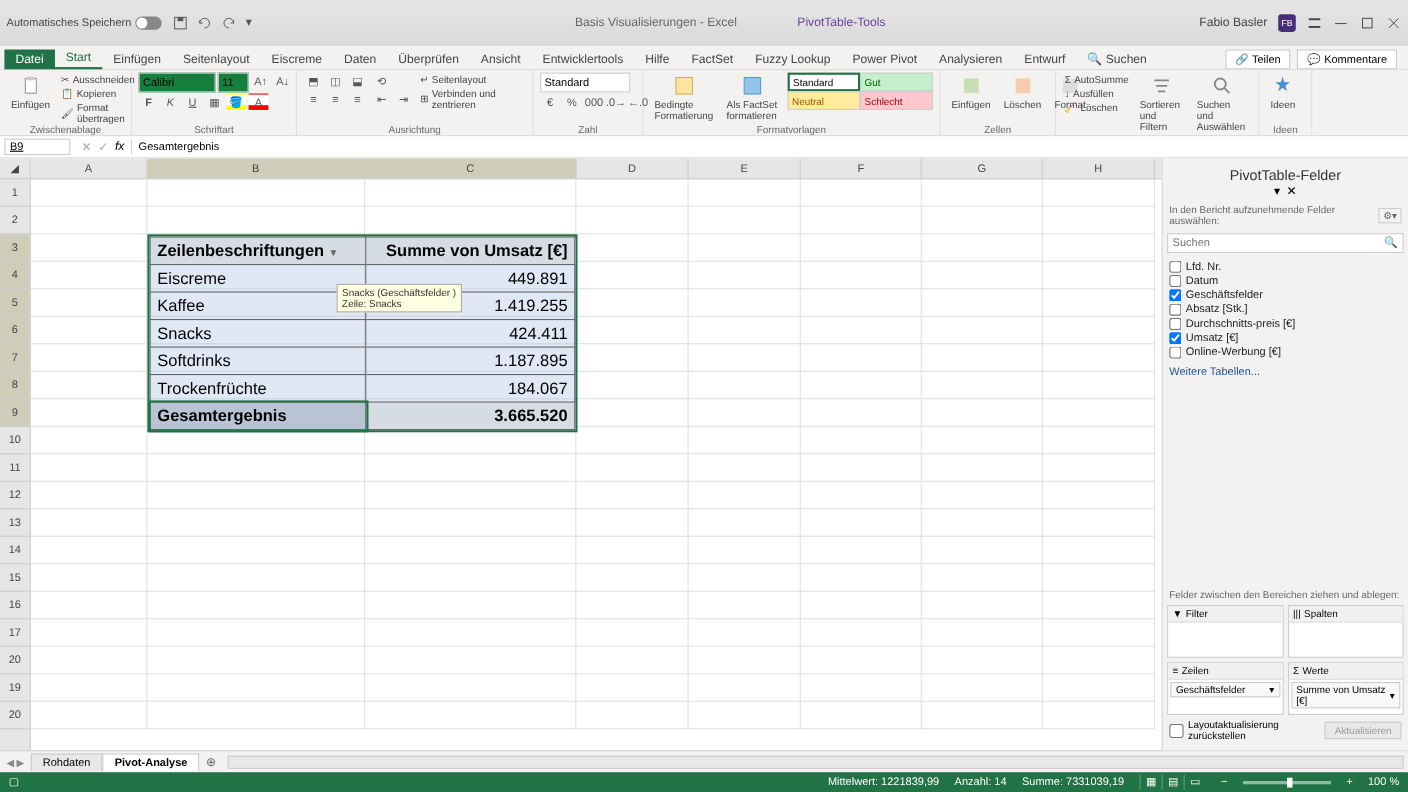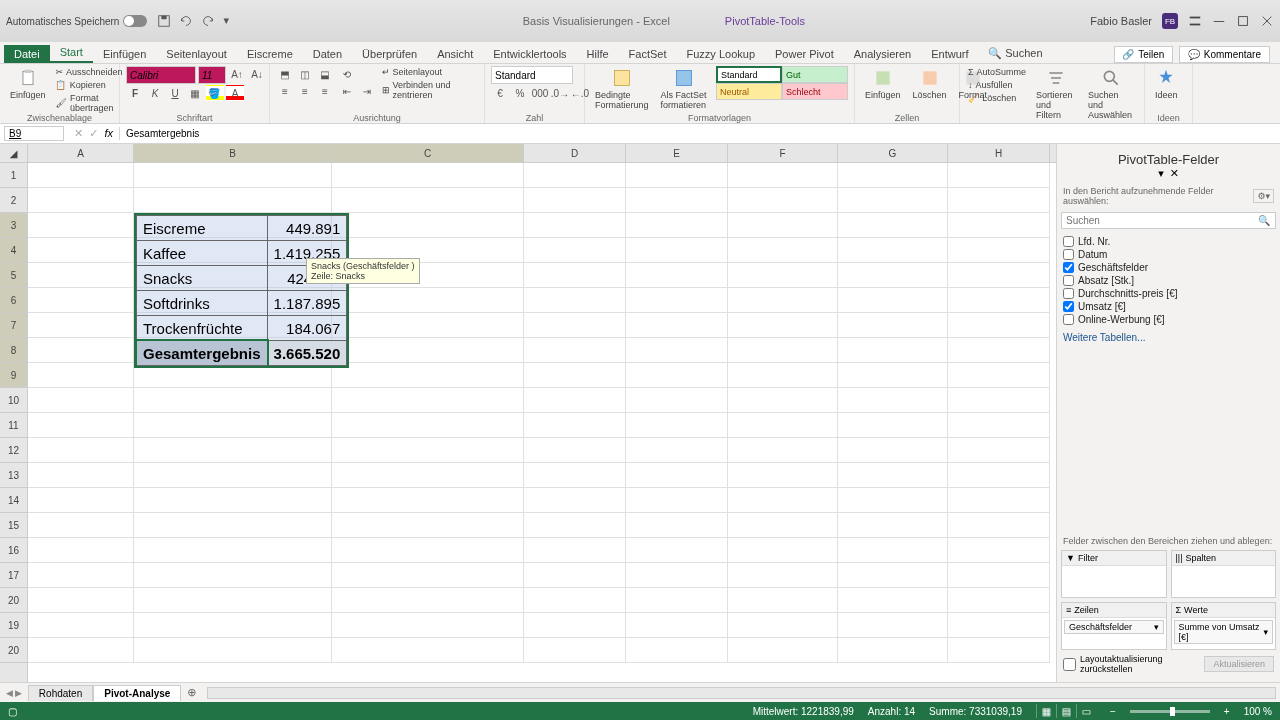--- a/index.html
+++ b/index.html
@@ -28,21 +28,21 @@
 
 
 .ribbon { height: 60px; background: #f3f2f1; display: flex; border-bottom: 1px solid #d4d4d4; }
 .ribbon-group { border-right: 1px solid #e0e0e0; padding: 2px 6px; display: flex; flex-direction: column; position: relative; }
 .ribbon-group .label { position: absolute; bottom: 0; left: 0; right: 0; text-align: center; font-size: 9px; color: #666; }
 .rg-content { display: flex; gap: 4px; flex: 1; align-items: flex-start; }
 .rbtn-lg { display: flex; flex-direction: column; align-items: center; gap: 2px; padding: 2px 4px; cursor: pointer; font-size: 9px; color: #444; }
 .rbtn-lg svg { width: 20px; height: 20px; }
 .rbtn-sm { display: flex; align-items: center; gap: 3px; font-size: 9px; color: #444; cursor: pointer; padding: 1px 2px; }
 .vstack { display: flex; flex-direction: column; gap: 1px; }
-.font-select { font-size: 10px; border: 1px solid #ccc; background: #be185d; padding: 1px 3px; height: 18px; font-style: italic; }
+.font-select { font-size: 10px; border: 1px solid #ccc; background: #15803d; padding: 1px 3px; height: 18px; }
 .font-select.name { width: 70px; }
 .font-select.size { width: 28px; }
 .fmt-row { display: flex; gap: 2px; }
 .fmt-btn { width: 18px; height: 16px; border: 1px solid transparent; display: flex; align-items: center; justify-content: center; font-size: 10px; cursor: pointer; color: #555; }
 .num-select { font-size: 10px; border: 1px solid #ccc; background: #fff; padding: 1px 3px; width: 82px; height: 18px; }
 .style-cell { width: 66px; height: 17px; border: 1px solid #ccc; font-size: 9px; padding: 1px 3px; display: flex; align-items: center; }
 .style-cell.standard { background: #fff; border: 2px solid #217346; }
 .style-cell.gut { background: #c6efce; color: #006100; }
 .style-cell.neutral { background: #ffeb9c; color: #9c5700; }
 .style-cell.schlecht { background: #ffc7ce; color: #9c0006; }
@@ -413,20 +413,24 @@
           <div class="col-h cE">E</div>
           <div class="col-h cF">F</div>
           <div class="col-h cG">G</div>
           <div class="col-h cH">H</div>
         </div>
         <div class="cells">
 
           <div class="pivot">
             <table>
               <tbody>
+                  <tr class="pivot-sel">
+                <th style="width:196px"><span>Zeilenbeschriftungen</span><span class="dropdown-arrow">▼</span></th>
+                <th style="width:190px;text-align:right">Summe von Umsatz [€]</th>
+              </tr>
               <tr class="pivot-sel">
                     <td>Eiscreme</td>
                     <td class="num">449.891</td>
                   </tr>
               <tr class="pivot-sel">
                     <td>Kaffee</td>
                     <td class="num">1.419.255</td>
                   </tr>
               <tr class="pivot-sel">
                     <td>Snacks</td>

